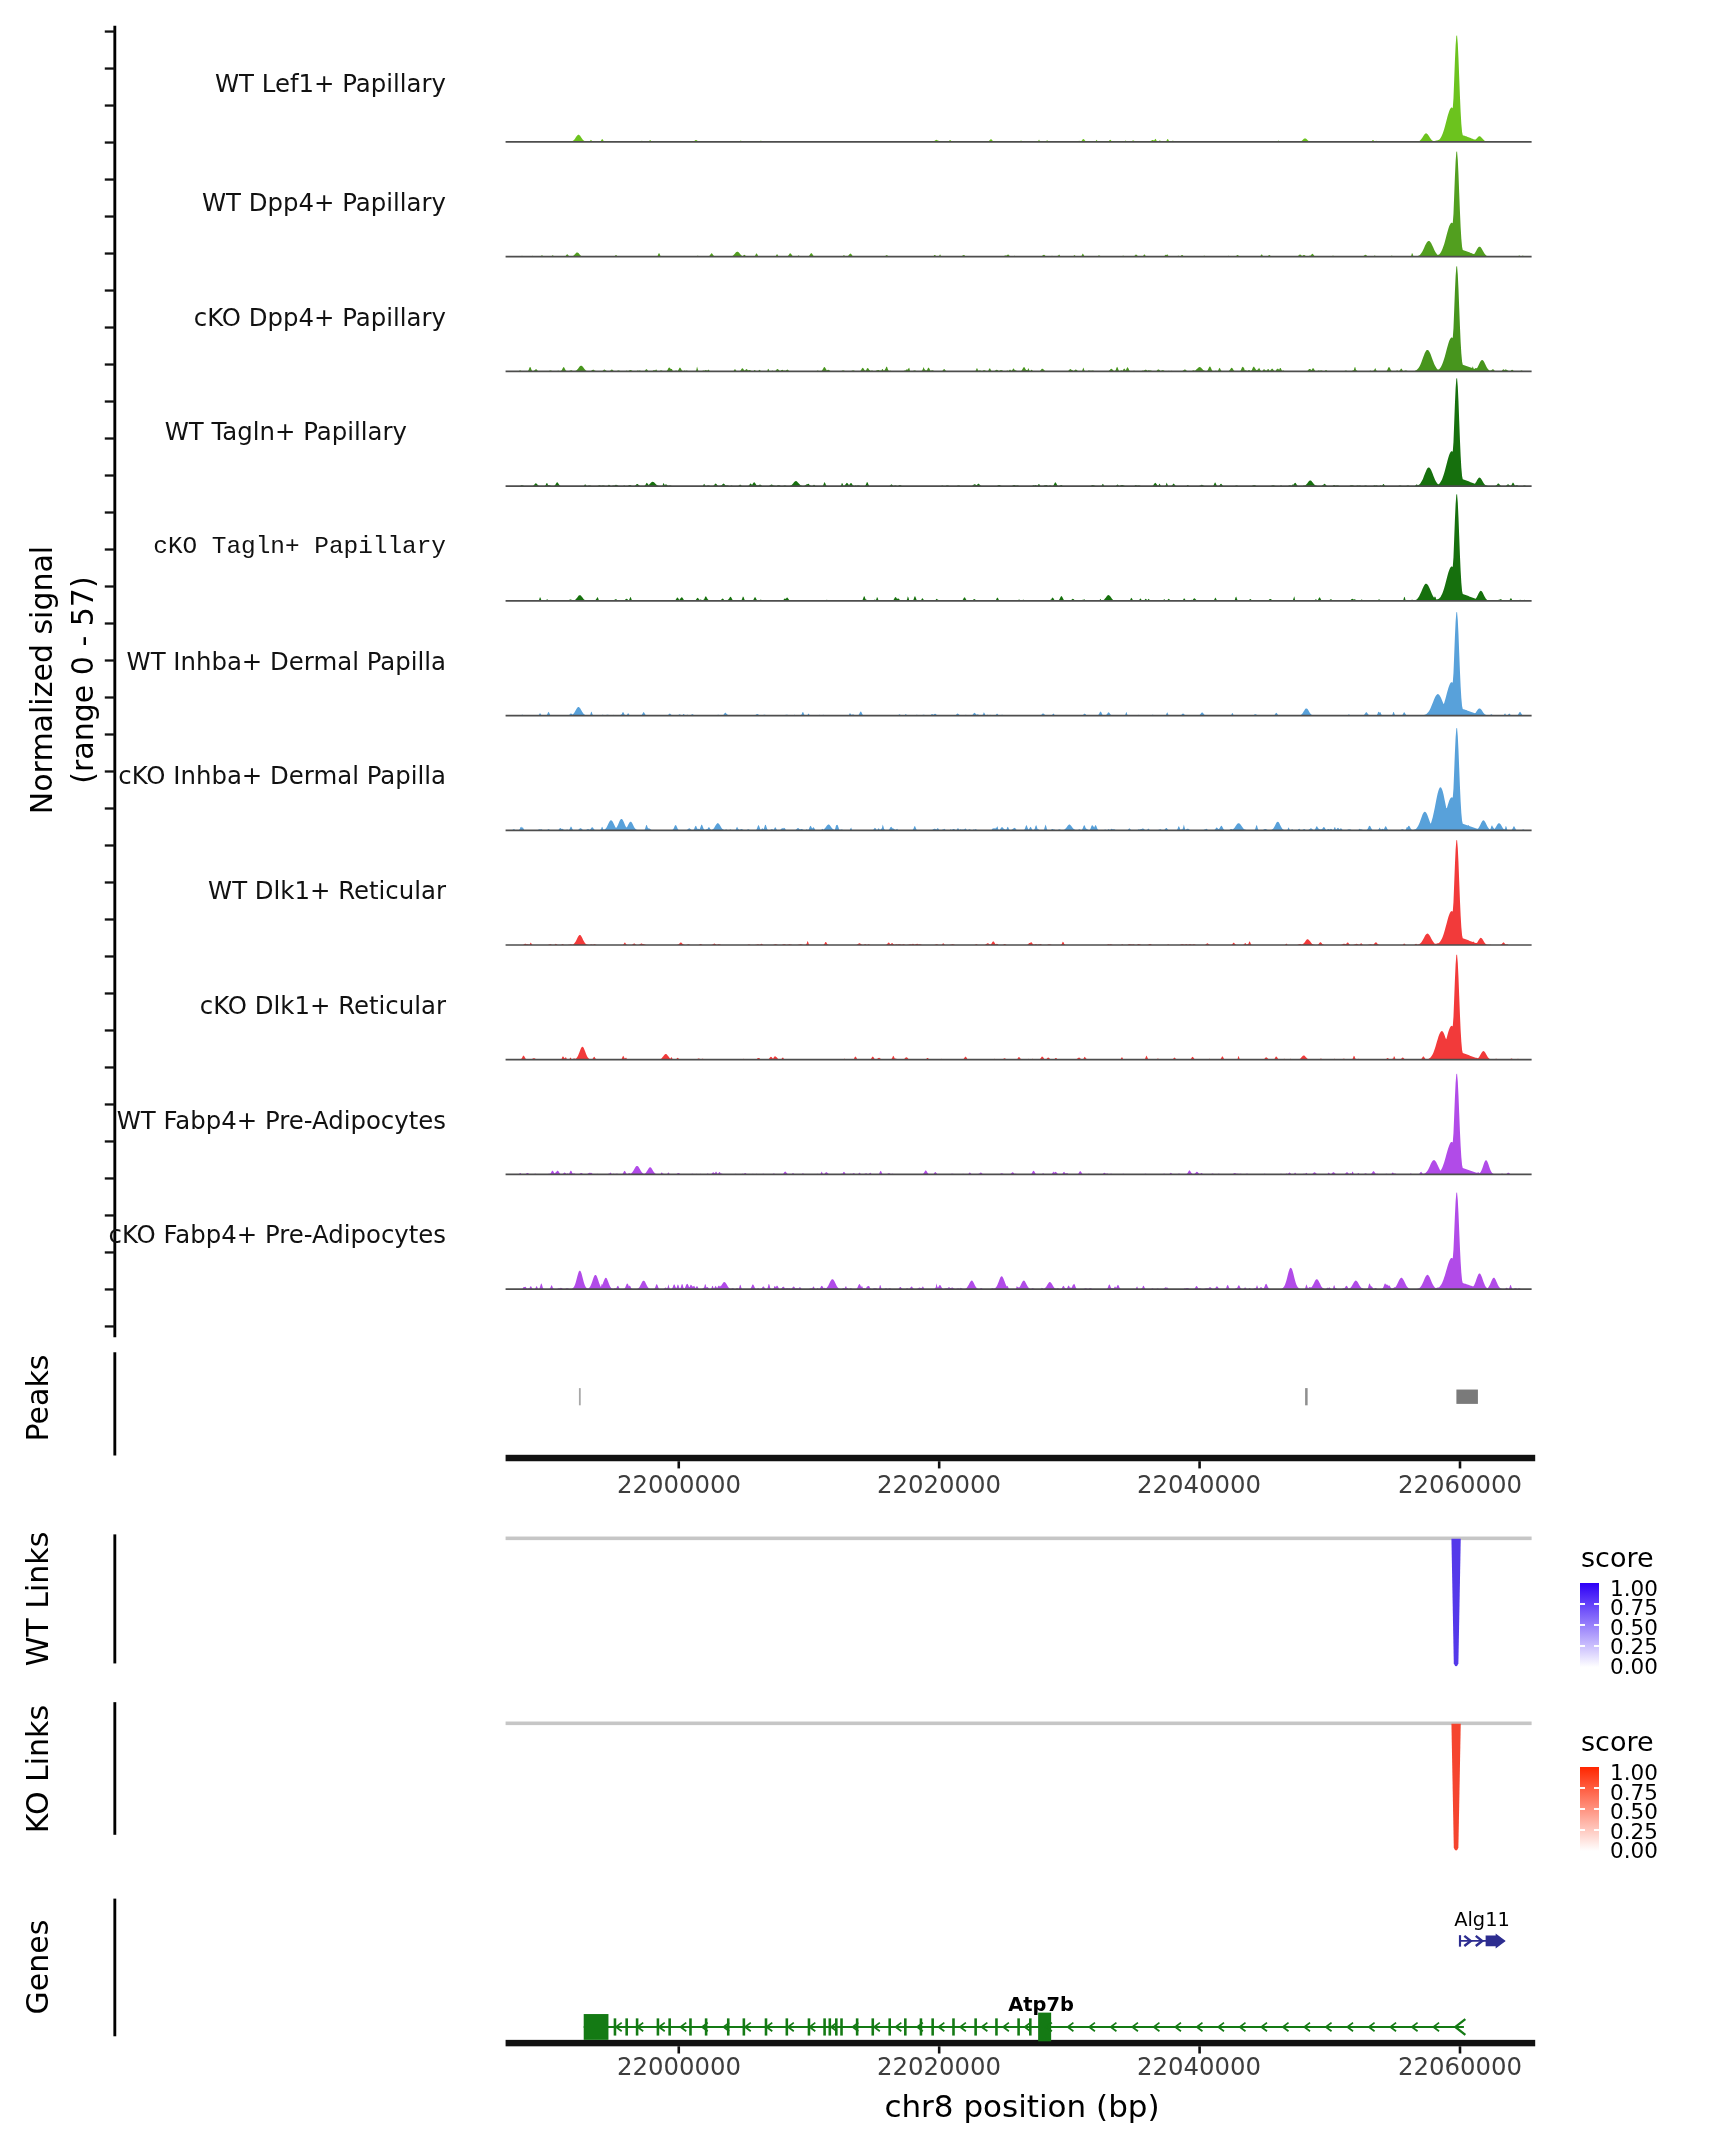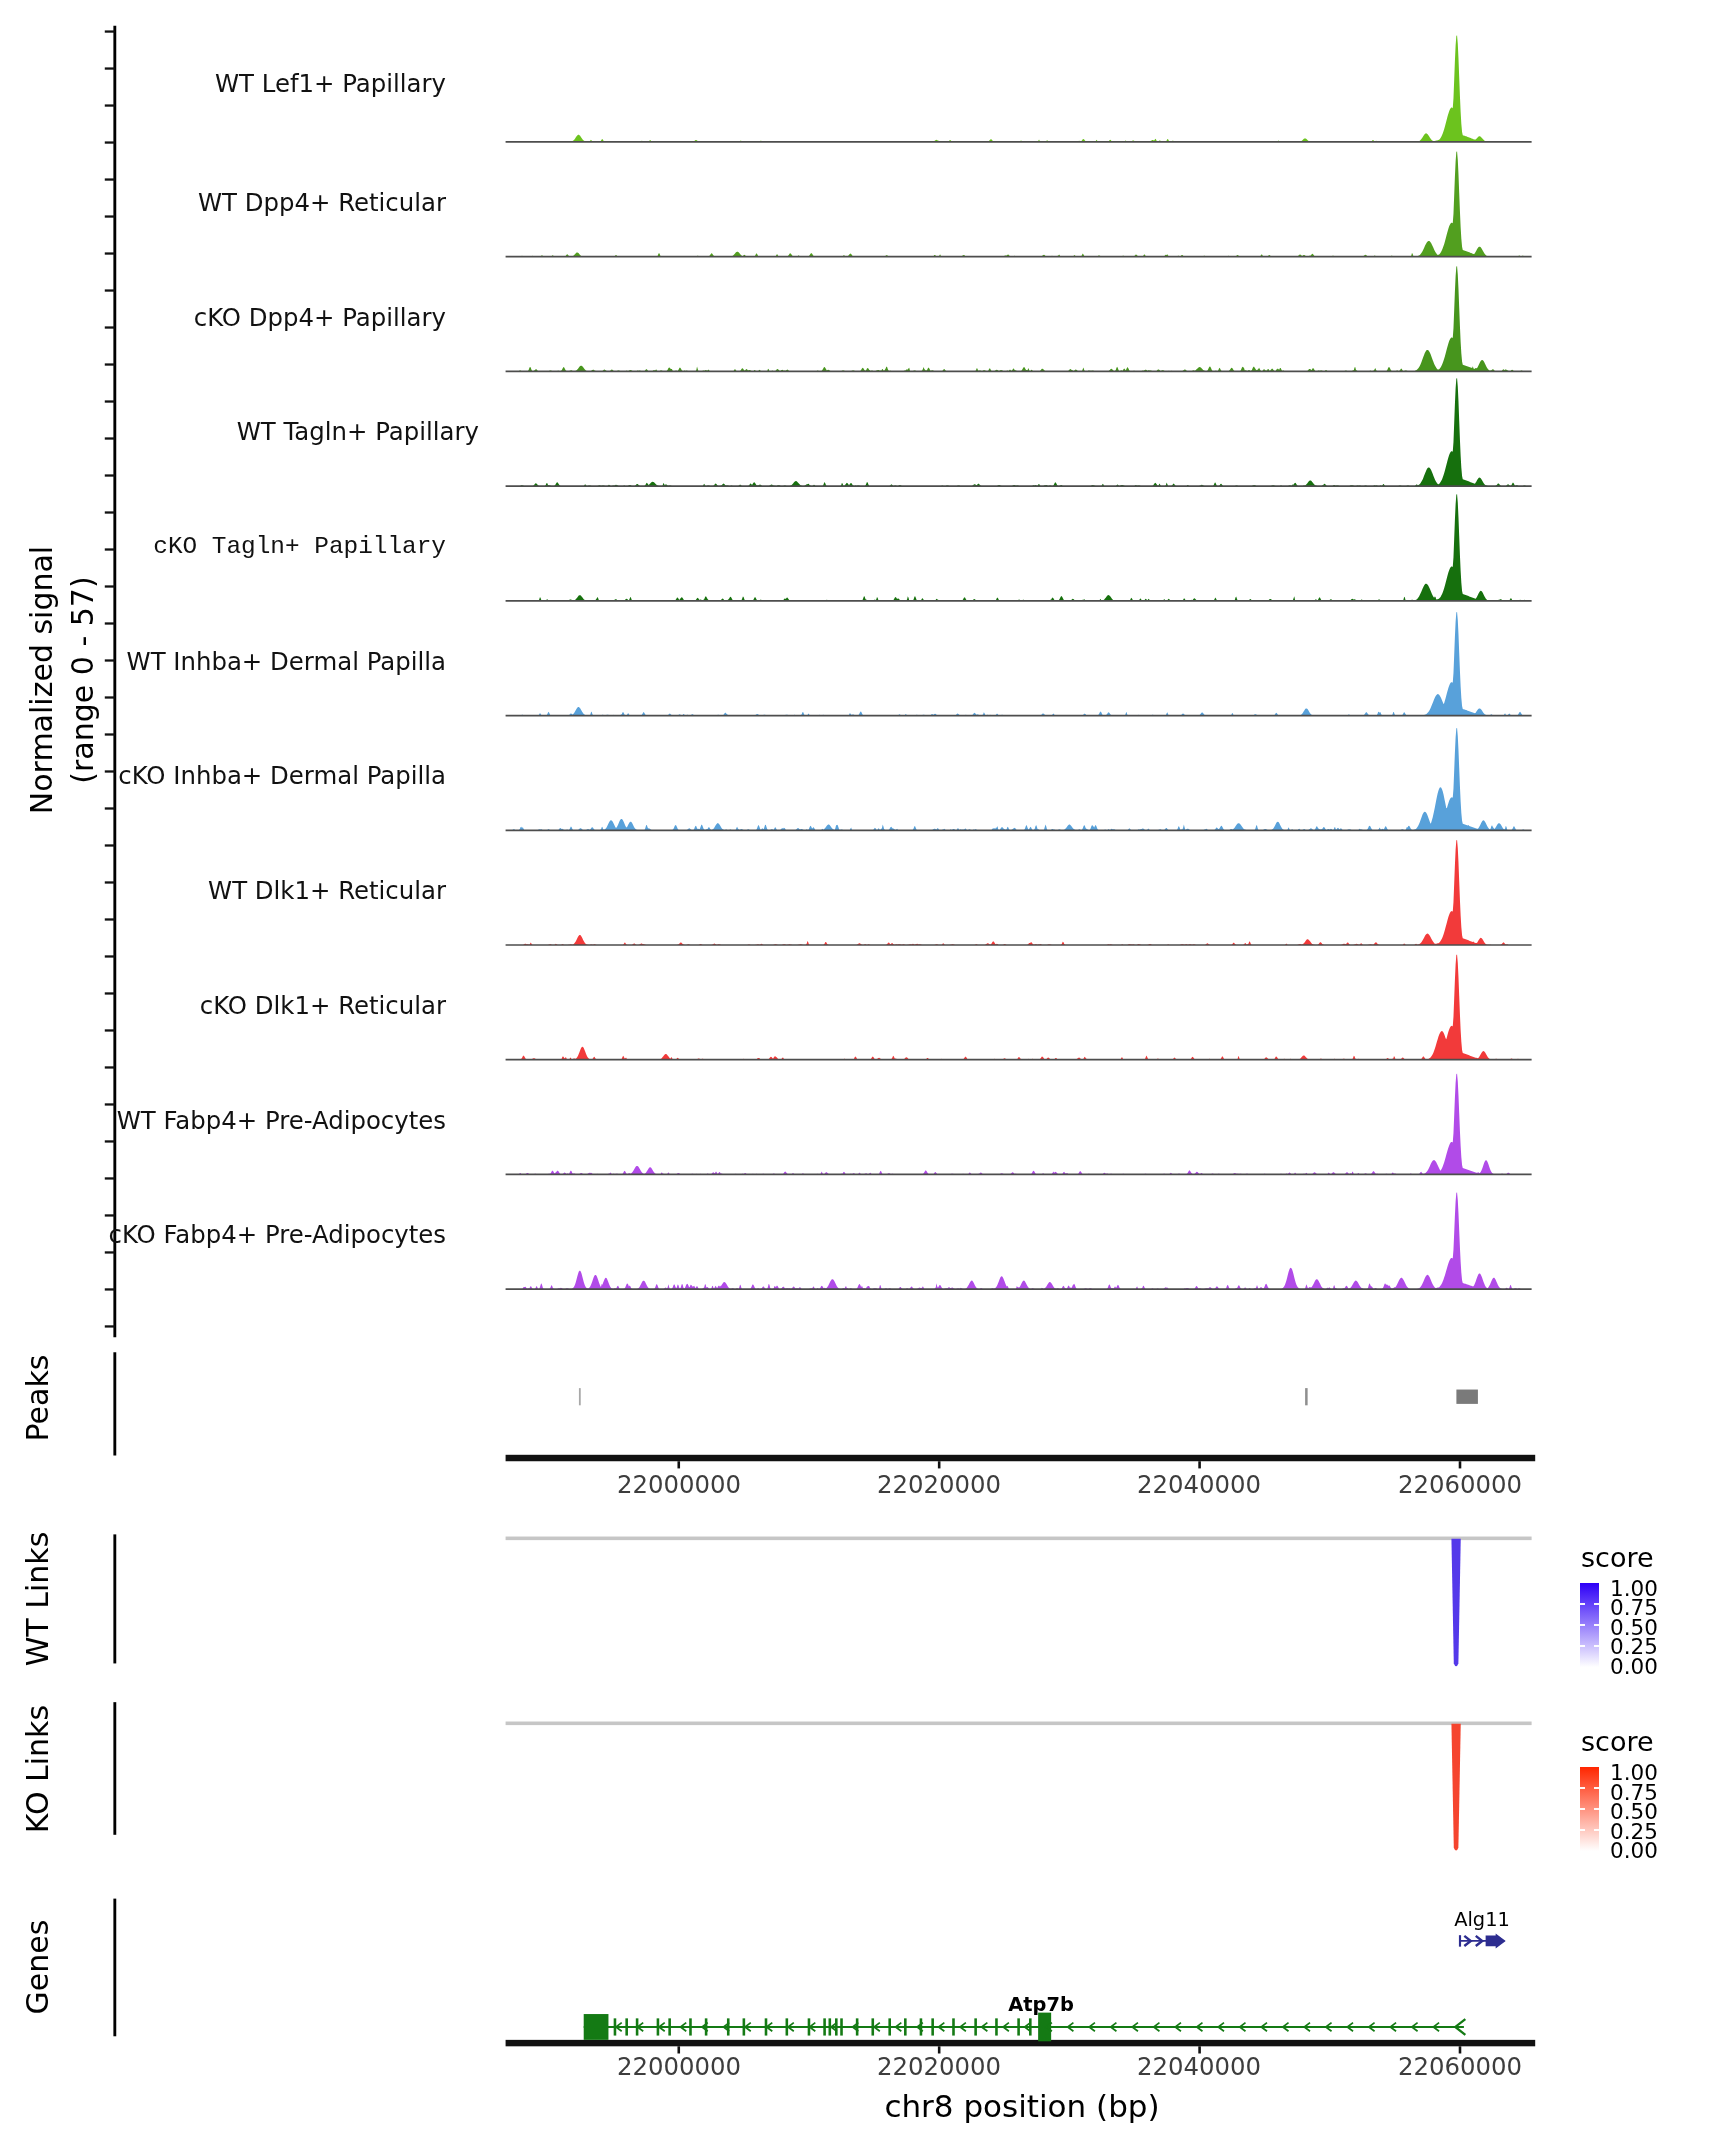--- a/index.html
+++ b/index.html
@@ -211,23 +211,23 @@
       <div class="wtick" style="top: 62px; right: 0px;"></div>
     </div>
 
   <div class="abs gene-name" style="left:1482px;top:1919px;">Alg11</div>
   <div class="abs gene-name" style="left:1041px;top:2004px;font-weight:bold;">Atp7b</div>
 
   <div class="abs xlabel" style="left:1022px;top:2106px;">chr8 position (bp)</div>
 
   <div id="text-layer">
       <div class="abs track-label" style="right: 1275px; top: 84px;">WT Lef1+ Papillary</div>
-      <div class="abs track-label" style="right: 1275px; top: 203px;">WT Dpp4+ Reticular</div>
+      <div class="abs track-label" style="right: 1275px; top: 203px;">WT Dpp4+ Papillary</div>
       <div class="abs track-label" style="right: 1275px; top: 318px; margin-left: 8px;">cKO Dpp4+ Papillary</div>
-      <div class="abs track-label" style="right: 1242px; top: 432px;">WT Tagln+ Papillary</div>
+      <div class="abs track-label" style="right: 1314px; top: 432px;">WT Tagln+ Papillary</div>
       <div class="abs track-label" style="right: 1275px; top: 547px; font-family: Liberation Mono, monospace;">cKO Tagln+ Papillary</div>
       <div class="abs track-label" style="right: 1275px; top: 662px;">WT Inhba+ Dermal Papilla</div>
       <div class="abs track-label" style="right: 1275px; top: 776px;">cKO Inhba+ Dermal Papilla</div>
       <div class="abs track-label" style="right: 1275px; top: 891px;">WT Dlk1+ Reticular</div>
       <div class="abs track-label" style="right: 1275px; top: 1006px;">cKO Dlk1+ Reticular</div>
       <div class="abs track-label" style="right: 1275px; top: 1121px; margin-left: 24px;">WT Fabp4+ Pre-Adipocytes</div>
       <div class="abs track-label" style="right: 1275px; top: 1235px;">cKO Fabp4+ Pre-Adipocytes</div>
       <div class="abs tick-label" style="left: 679px; top: 1484px;">22000000</div>
       <div class="abs tick-label" style="left: 939px; top: 1484px;">22020000</div>
       <div class="abs tick-label" style="left: 1199px; top: 1484px;">22040000</div>

